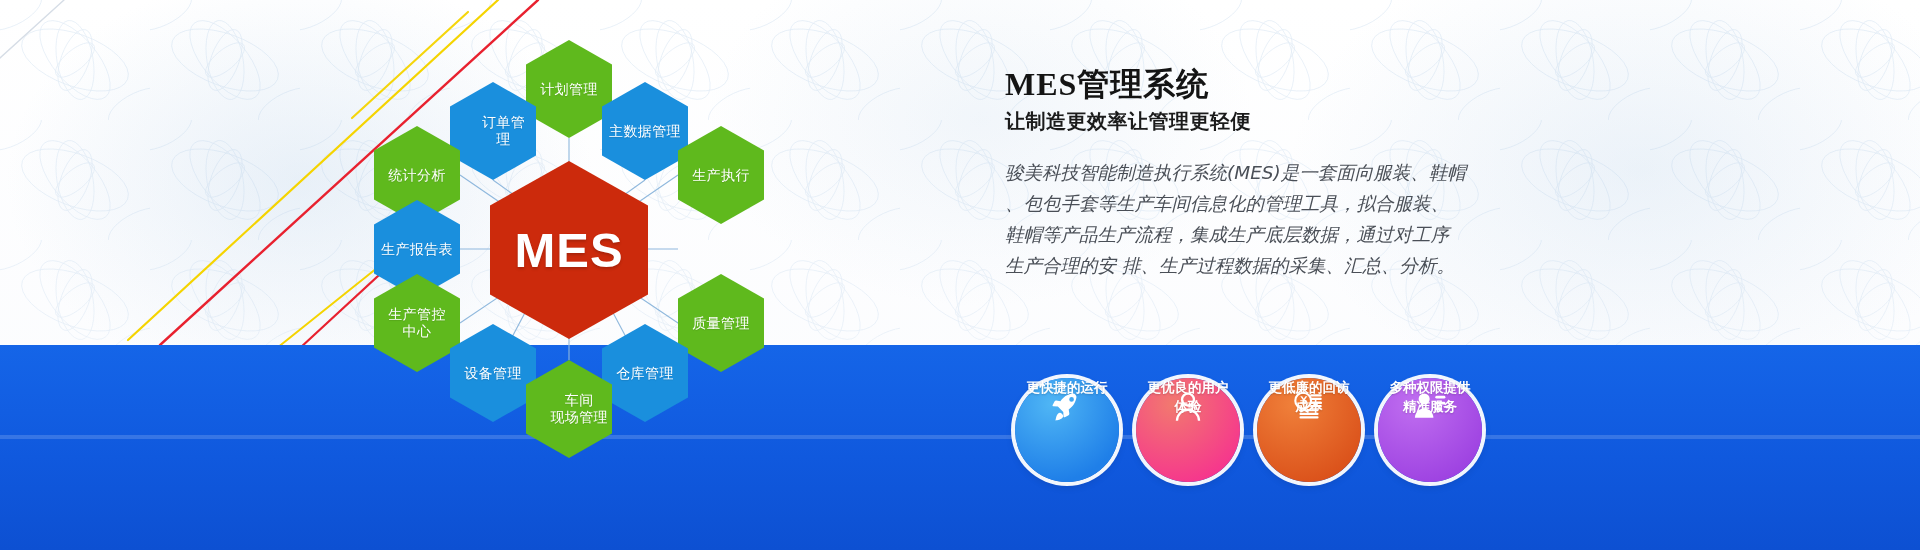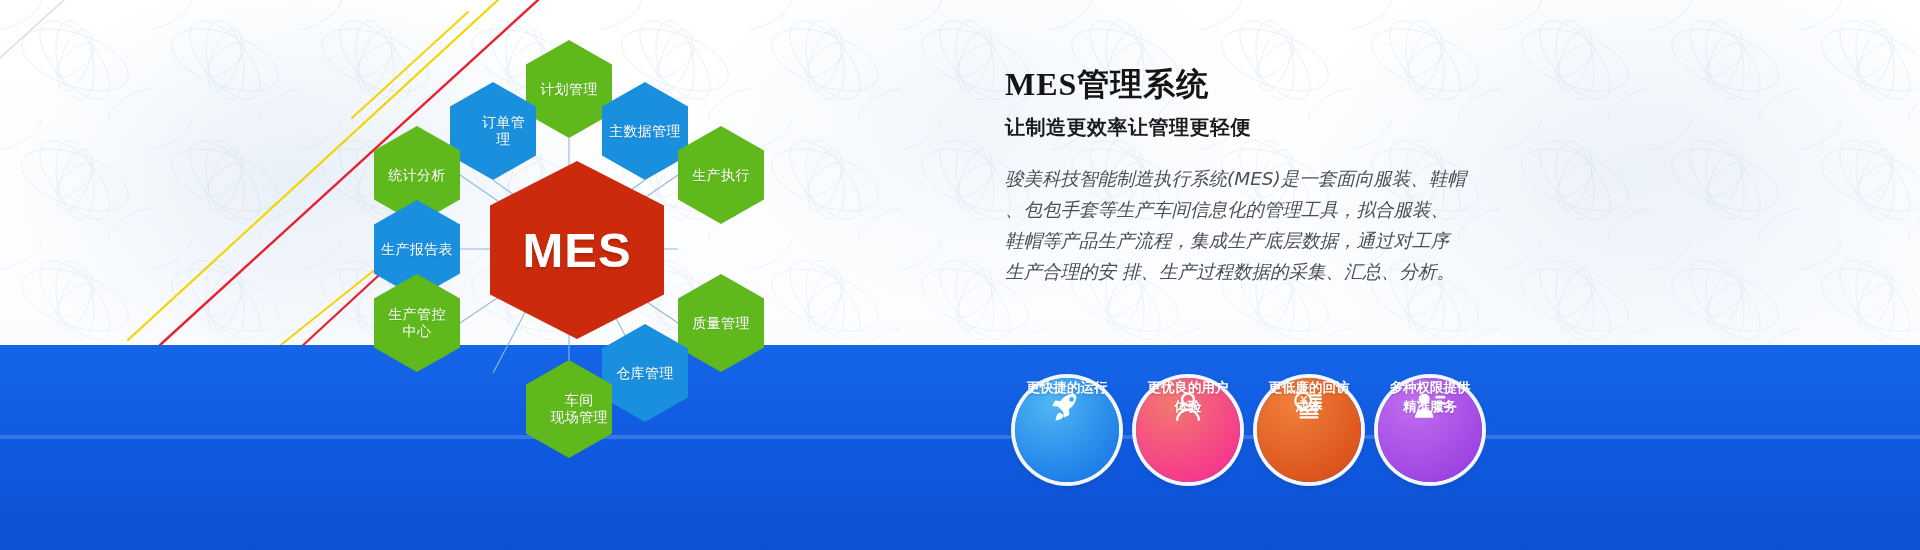--- a/index.html
+++ b/index.html
@@ -49,41 +49,40 @@
     color: #ffffff;
     font-size: 14px;
     line-height: 17px;
     letter-spacing: .4px;
     font-family: "DejaVu Sans", sans-serif;
     text-shadow: 0 1px 1px rgba(0,0,0,.12);
   }
   .hex.green { background: #5fb91d; }
   .hex.blue  { background: #1a8fdd; }
   .hex.core {
-    width: 174px; height: 178px;
+    width: 158px; height: 178px;
     background: #cc2a0c;
     font-size: 49px; font-weight: bold;
     letter-spacing: 1px;
     font-family: "Liberation Sans", sans-serif;
     text-shadow: 0 2px 3px rgba(0,0,0,.18);
   }
   .hex span { display: block; padding: 0 4px; }
 
   
   #text-col { position: absolute; left: 1005px; top: 60px; width: 640px; }
   #title {
     font-family: "Liberation Serif", "DejaVu Serif", serif;
     font-weight: bold;
     font-size: 32px;
     color: #141414;
     letter-spacing: 1px;
     line-height: 48px;
   }
   #subtitle {
-    margin-top: 6px;
     font-family: "DejaVu Sans", sans-serif;
     font-weight: bold;
     font-size: 20px;
     color: #1b1b1b;
     letter-spacing: .5px;
   }
   #paragraph {
     margin-top: 22px;
     font-family: "DejaVu Sans", sans-serif;
     font-size: 18.5px;
@@ -207,20 +206,23 @@
       </div>
       <div class="hex blue" style="left: 44px; top: 182px;">
         <span>生产报告表</span>
       </div>
       <div class="hex green" style="left: 44px; top: 256px;">
         <span>生产管控<br>中心</span>
       </div>
       <div class="hex green" style="left: 348px; top: 256px;">
         <span>质量管理</span>
       </div>
+      <div class="hex blue" style="left: 120px; top: 306px;">
+        <span>设备管理</span>
+      </div>
       <div class="hex blue" style="left: 272px; top: 306px;">
         <span>仓库管理</span>
       </div>
       <div class="hex green" style="left: 196px; top: 342px; justify-content: flex-end;">
         <span>车间<br>现场管理</span>
       </div>
     </div>
 
   <div id="text-col">
     <div id="title">MES管理系统</div>

